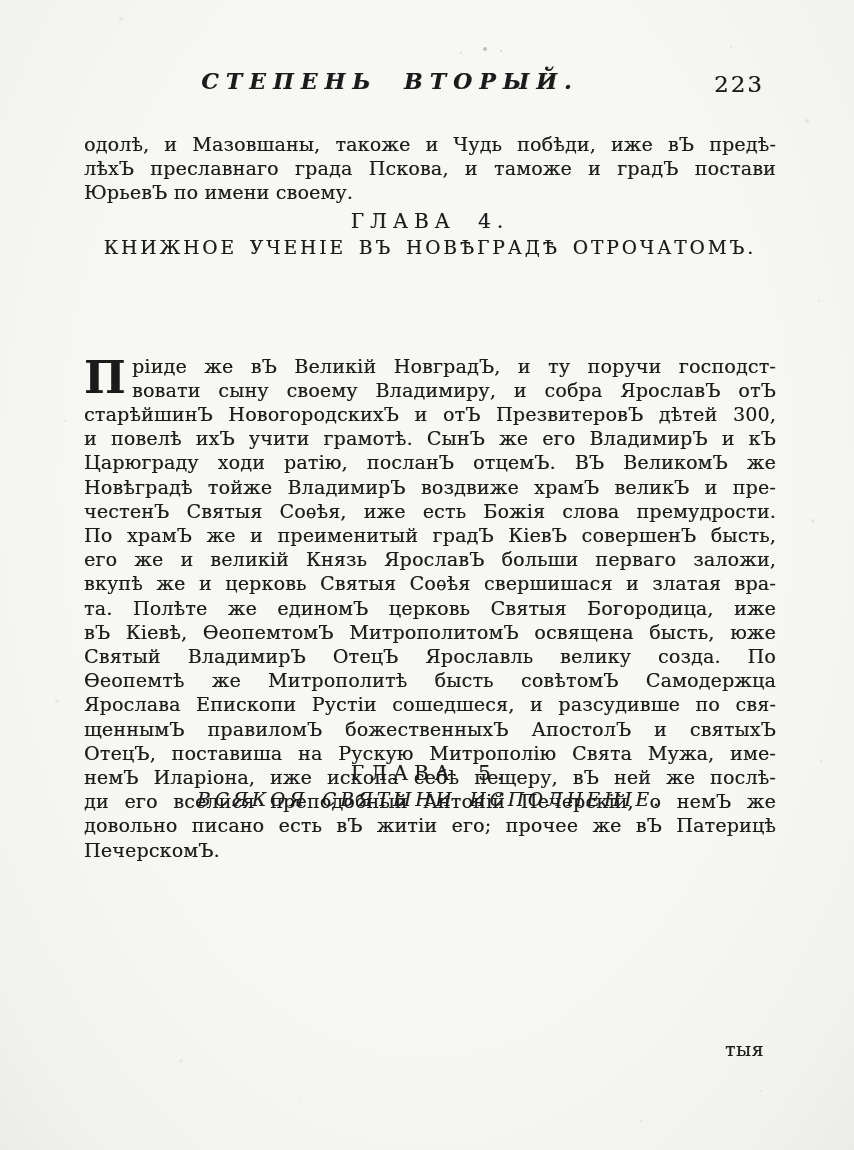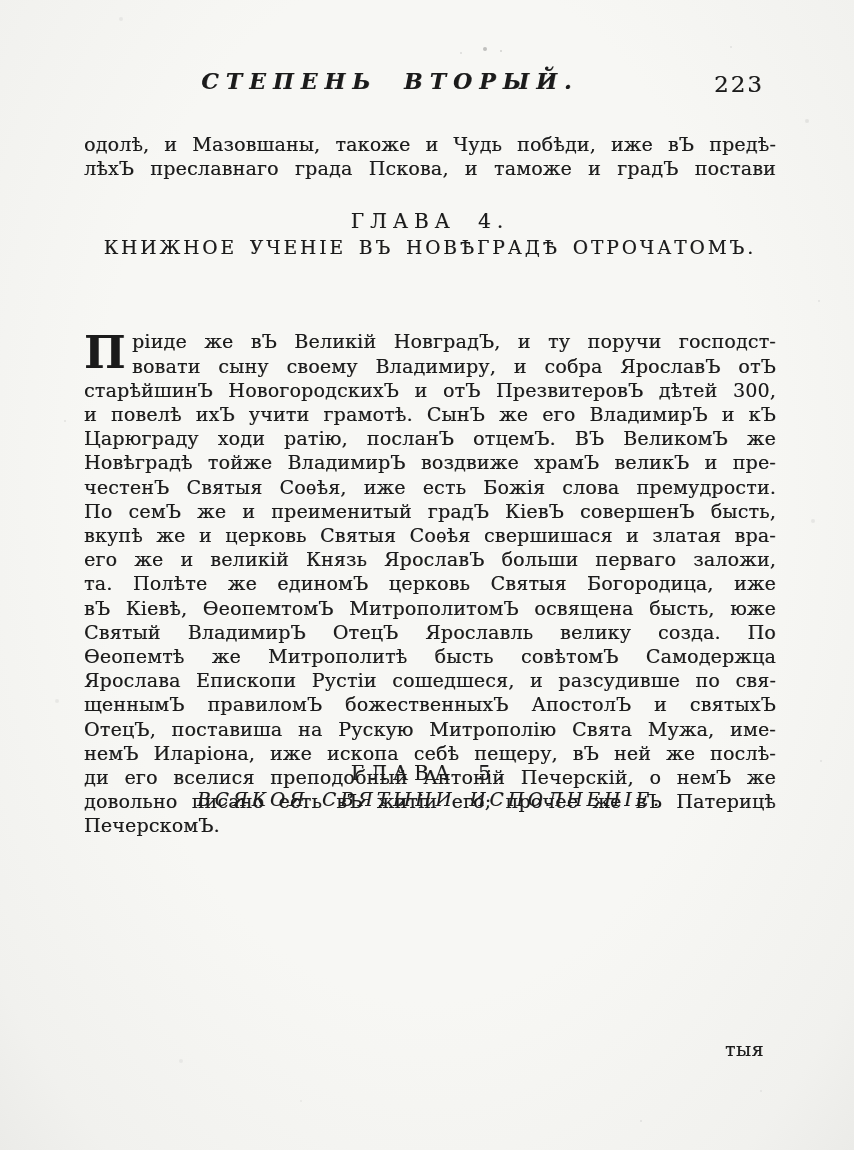--- a/index.html
+++ b/index.html
@@ -83,38 +83,39 @@
 <div class="page">
   <div class="speckles"></div>
 
   <div class="running-title ink">СТЕПЕНЬ ВТОРЫЙ.</div>
 
   <div class="page-number ink">223</div>
 
   <div class="text-col para ink" style="top:116px;">
       <div class="line">одолѣ, и Мазовшаны, такоже и Чудь побѣди, иже вЪ предѣ-</div>
       <div class="line">лѣхЪ преславнаго града Пскова, и таможе и градЪ постави</div>
+      <div class="line flush">ЮрьевЪ по имени своему.</div>
     </div>
 
   <div class="text-col chap-heading ink" style="top:193px;">ГЛАВА 4.</div>
 
   <div class="text-col chap-title ink" style="top:221px;">КНИЖНОЕ УЧЕНІЕ ВЪ НОВѢГРАДѢ ОТРОЧАТОМЪ.</div>
 
   <div class="text-col para ink" style="top:249px;">
     <span class="dropcap">П</span>
   <div class="line indent">ріиде же вЪ Великій НовградЪ, и ту поручи господст-</div>
       <div class="line indent">вовати сыну своему Владимиру, и собра ЯрославЪ отЪ</div>
       <div class="line">старѣйшинЪ НовогородскихЪ и отЪ ПрезвитеровЪ дѣтей 300,</div>
       <div class="line">и повелѣ ихЪ учити грамотѣ. СынЪ же его ВладимирЪ и кЪ</div>
       <div class="line">Царюграду ходи ратію, посланЪ отцемЪ. ВЪ ВеликомЪ же</div>
       <div class="line">Новѣградѣ тойже ВладимирЪ воздвиже храмЪ великЪ и пре-</div>
       <div class="line">честенЪ Святыя Соѳѣя, иже есть Божія слова премудрости.</div>
-      <div class="line">По семЪ же и преименитый градЪ КіевЪ совершенЪ бысть,</div>
+      <div class="line">По храмЪ же и преименитый градЪ КіевЪ совершенЪ бысть,</div>
+      <div class="line">его же и великій Князь ЯрославЪ больши перваго заложи,</div>
       <div class="line">вкупѣ же и церковь Святыя Соѳѣя свершишася и златая вра-</div>
-      <div class="line">его же и великій Князь ЯрославЪ больши перваго заложи,</div>
       <div class="line">та. Полѣте же единомЪ церковь Святыя Богородица, иже</div>
       <div class="line">вЪ Кіевѣ, ѲеопемтомЪ МитрополитомЪ освящена бысть, юже</div>
       <div class="line">Святый ВладимирЪ ОтецЪ Ярославль велику созда. По</div>
       <div class="line">Ѳеопемтѣ же Митрополитѣ бысть совѣтомЪ Самодержца</div>
       <div class="line">Ярослава Епископи Рустіи сошедшеся, и разсудивше по свя-</div>
       <div class="line">щеннымЪ правиломЪ божественныхЪ АпостолЪ и святыхЪ</div>
       <div class="line">ОтецЪ, поставиша на Рускую Митрополію Свята Мужа, име-</div>
       <div class="line">немЪ Иларіона, иже ископа себѣ пещеру, вЪ ней же послѣ-</div>
       <div class="line">ди его вселися преподобный Антоній Печерскій, о немЪ же</div>
       <div class="line">довольно писано есть вЪ житіи его; прочее же вЪ Патерицѣ</div>

